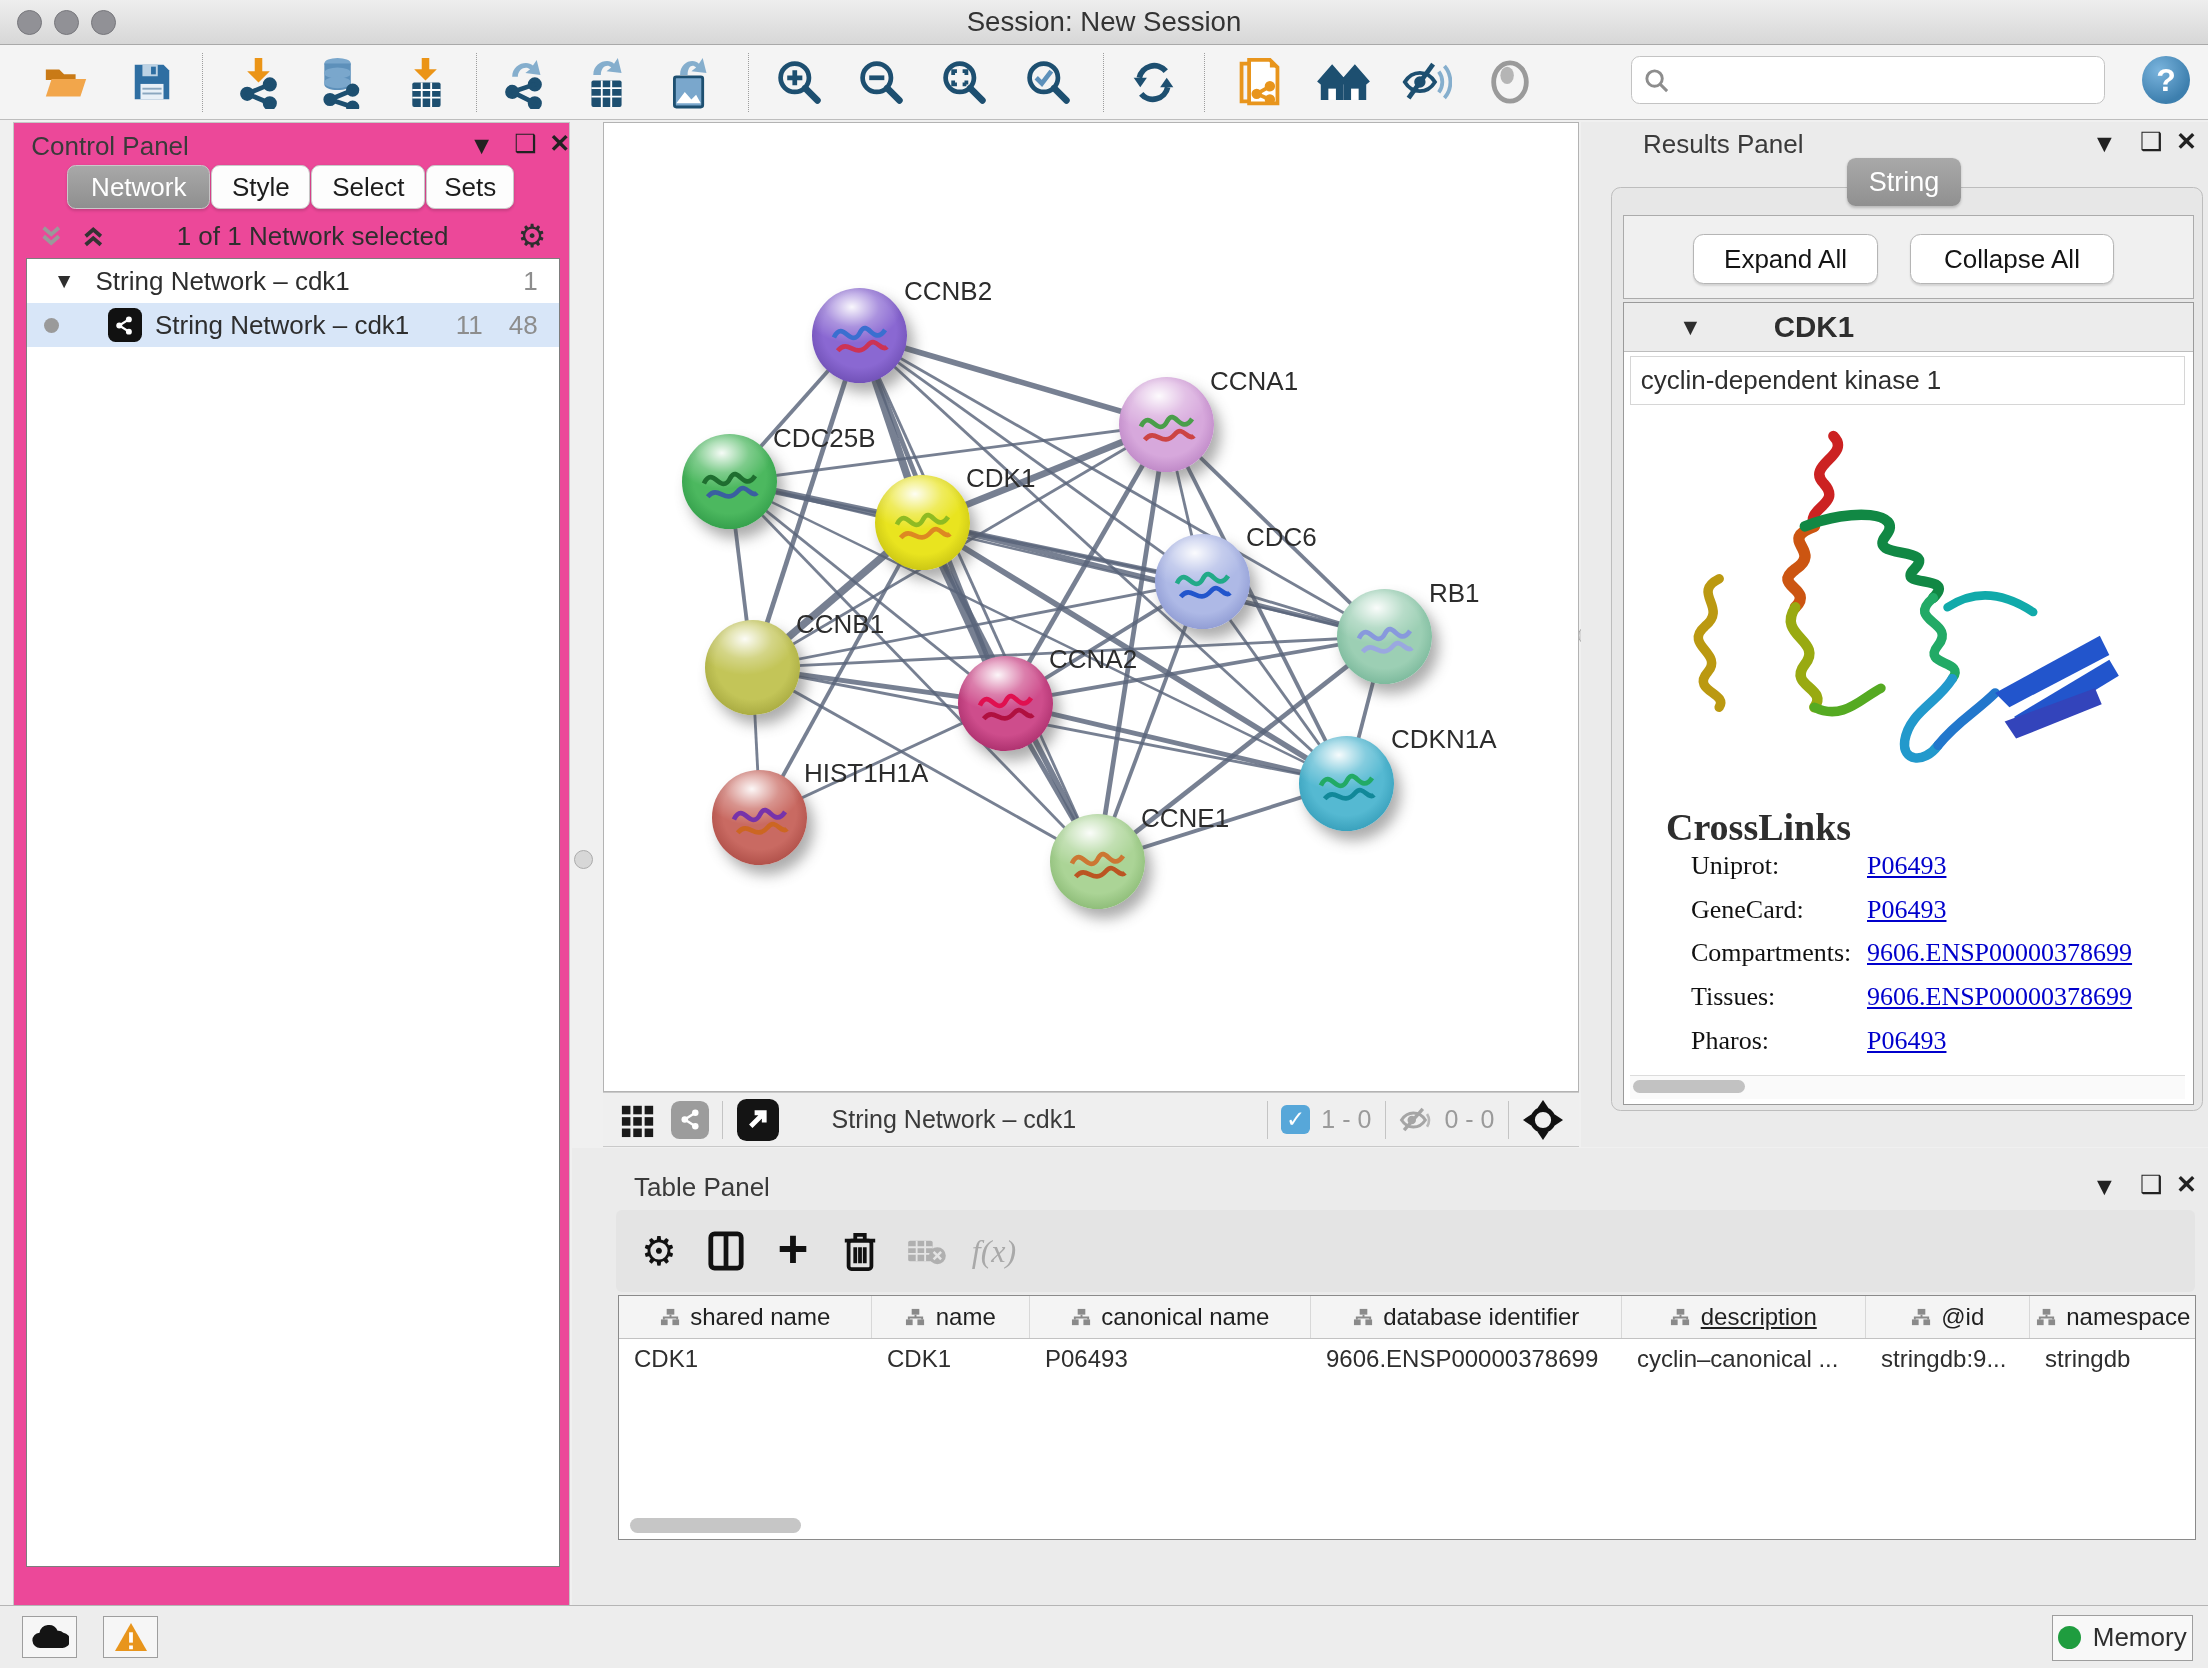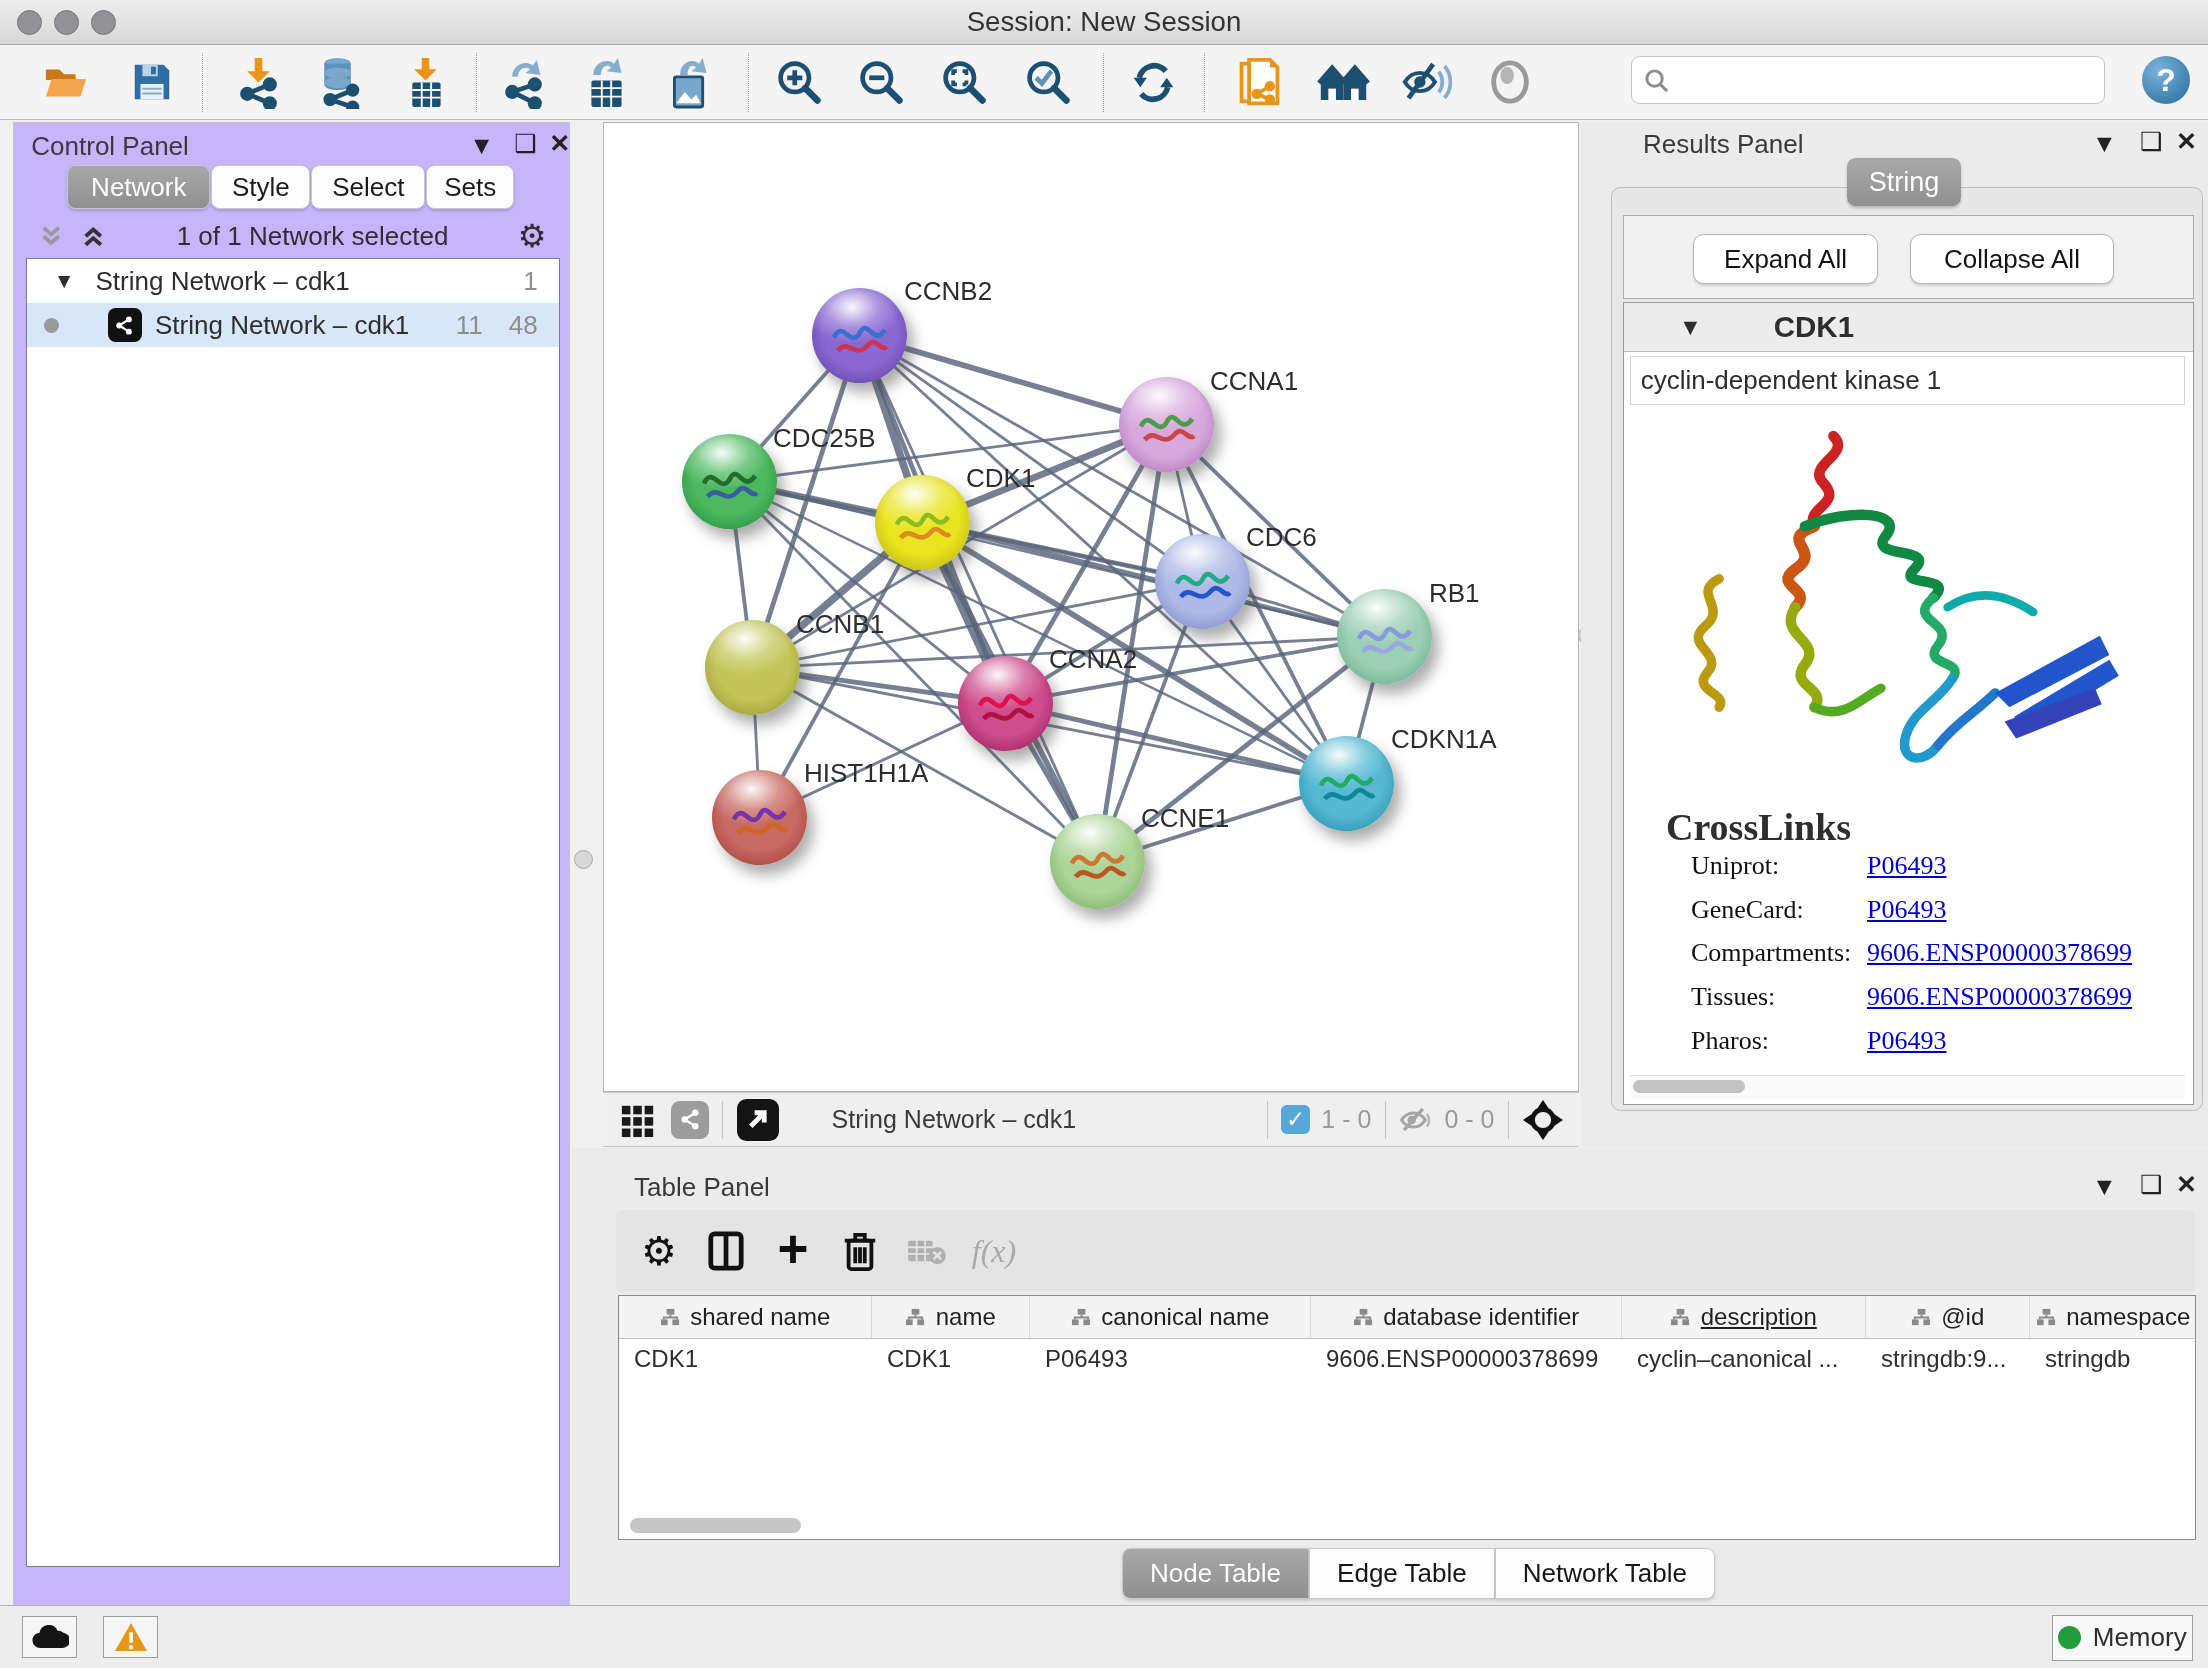--- a/index.html
+++ b/index.html
@@ -18,21 +18,21 @@
   .tsep{top:7.6px;width:0;height:59px;border-left:1.9px dotted #9d9d9d;}
   .searchbox{left:1631px;top:11.4px;width:474px;height:48px;background:#fff;border:1.9px solid #c3c3c3;
     border-radius:8.6px;display:flex;align-items:center;padding-left:11.4px;box-sizing:border-box;}
   .helpbtn{left:2142px;top:11.4px;width:48px;height:48px;border-radius:50%;
     background:radial-gradient(circle at 35% 30%,#7ab4dd,#3d7fae 70%);color:#fff;font-size:32px;font-weight:bold;
     display:flex;align-items:center;justify-content:center;}
   
   .panel-title{font-size:26px;color:#3a3a3a;}
   .pctl{font-size:25px;color:#222;}
   
-  .control-panel{left:13.3px;top:122px;width:557px;height:1546px;background:#c4b5fd;border:1px solid #c6c6c6;box-sizing:border-box;}
+  .control-panel{left:13.3px;top:122px;width:557px;height:1546px;background:#ec4899;border:1px solid #c6c6c6;box-sizing:border-box;}
   .tab{height:42px;border:1px solid #c9c9c9;border-radius:8.6px 8.6px 8.6px 8.6px;background:#fdfdfd;
     display:flex;align-items:center;justify-content:center;font-size:26px;color:#1c1c1c;box-shadow:0 1.9px 2.9px rgba(0,0,0,.15);}
   .tab.sel{background:linear-gradient(#a8a8a8,#8f8f8f);color:#fff;}
   .treehdr{left:11.4px;top:91px;width:534px;height:44px;display:flex;align-items:center;}
   .listbox{left:11.4px;top:135px;width:534px;height:1309px;background:#fff;border:1.9px solid #7d7d7d;box-sizing:border-box;}
   .netrow{position:relative;width:100%;height:44px;display:flex;align-items:center;font-size:26px;}
   .netrow .cnt{position:absolute;color:#8d8d8d;}
   .rowsel{background:#d8e6f8;}
   .sharechip{width:34px;height:34px;border-radius:7.6px;background:#111;display:flex;align-items:center;justify-content:center;}
   
@@ -712,25 +712,20 @@
           <div class="td" style="width: 244px;">cyclin–canonical ...</div>
           <div class="td" style="width: 164px;">stringdb:9...</div>
           <div class="td" style="width: 167px;">stringdb</div>
         </div>
       </div>
   </div>
   <div class="abs tscroll">
       <span class="h"></span>
     </div>
 
-  <div class="abs bottomtabs" id="bottomtabs">
-      <div class="btab sel">Node Table</div>
-      <div class="btab">Edge Table</div>
-      <div class="btab">Network Table</div>
-    </div>
 
   <div class="abs statusbar">
     <div class="abs sbtn" style="left:22px">
       <svg width="38" height="27" viewBox="0 0 40 28">
           <path d="M10 26 a8 8 0 0 1 -1 -16 a10 10 0 0 1 19 -2 a7 7 0 0 1 6 2 a7 7 0 0 1 -2 16z" fill="#141414"></path>
         </svg>
     </div>
     <div class="abs sbtn" style="left:103px">
       <svg width="36" height="32" viewBox="0 0 38 34">
           <path d="M19 2 L36 32 H2z" fill="#e8951c"></path>

